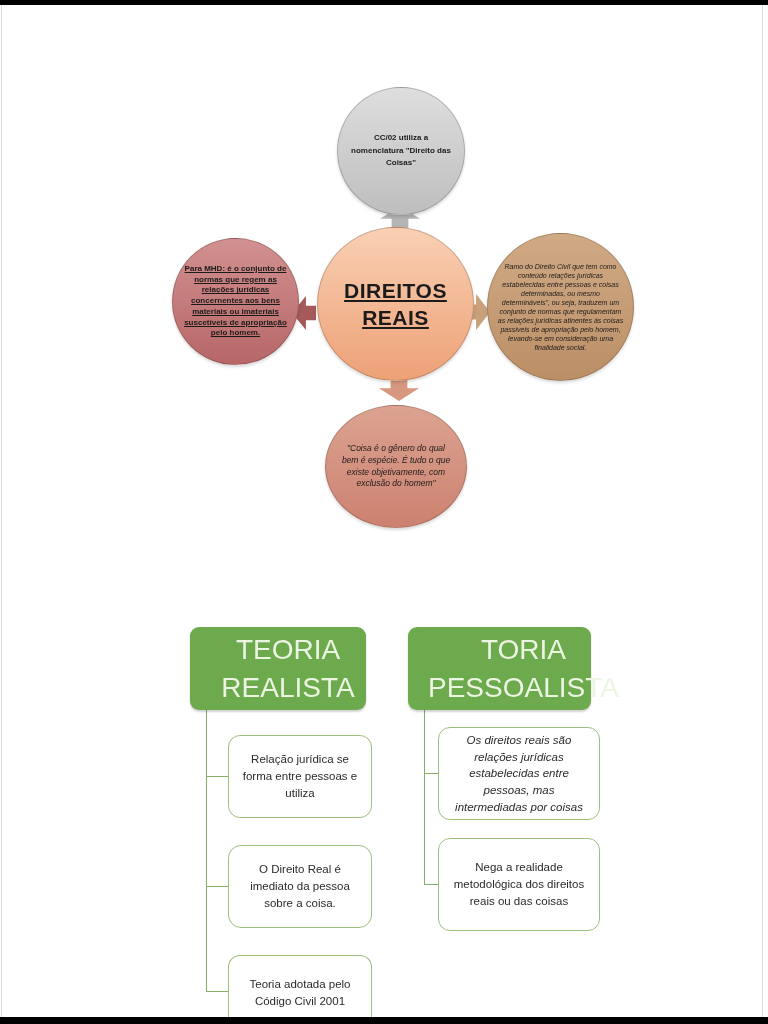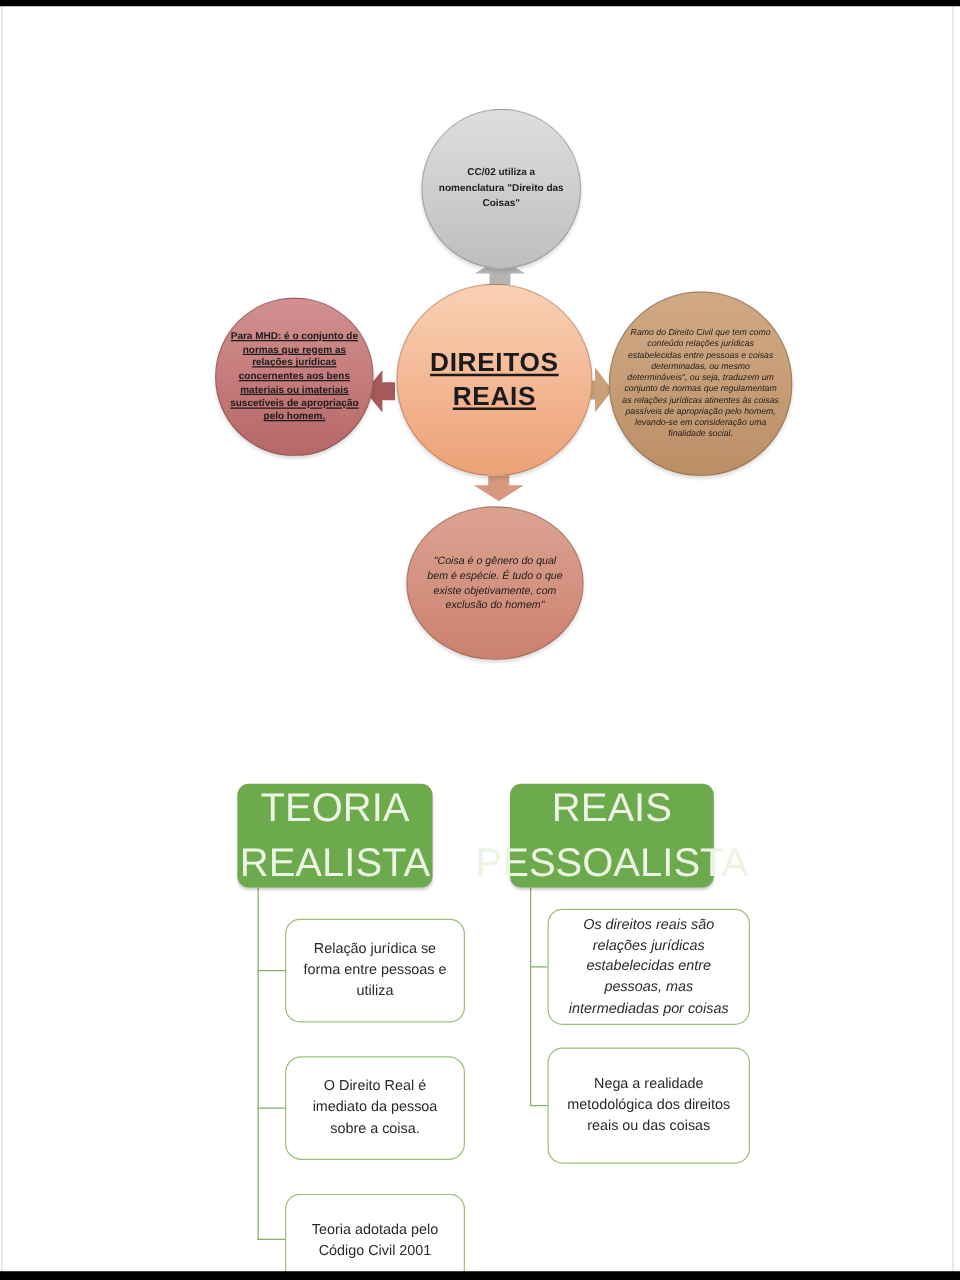--- a/index.html
+++ b/index.html
@@ -68,23 +68,24 @@
   .arrow.right{
     left:466px;top:294px;width:24px;height:36px;background:var(--arrow_right,#c8a17b);
     clip-path:polygon(100% 50%,42% 0%,42% 29%,0% 29%,0% 71%,42% 71%,42% 100%);
   }
 
   
   .h-header{
     position:absolute;border-radius:9px;
     background:var(--header_green,#6caa4d);
     color:var(--header_text,#ecf5e2);
-    display:flex;align-items:center;justify-content:center;text-align:center;
-    font-size:32px;line-height:1.35;z-index:5;
+    display:flex;align-items:center;text-align:center;
+    font-size:28px;line-height:1.35;z-index:5;
     box-shadow:0 2px 2px rgba(0,0,0,0.18);
+    padding-left:20px;
   }
   .h-header.left{left:190px;top:627px;width:156px;height:83px;}
   .h-header.right{left:408px;top:627px;width:163px;height:83px;}
 
   .h-item{
     position:absolute;background:#ffffff;
     border:1px solid var(--item_border,#9cbf7d);border-radius:12px;
     display:flex;align-items:center;justify-content:center;text-align:center;
     font-size:11.5px;line-height:1.45;color:#2a2a2a;
     padding:6px 8px;box-sizing:border-box;z-index:5;
@@ -151,21 +152,21 @@
     <div class="h-item col-l li-2">
       <span>O Direito Real é imediato da pessoa sobre a coisa.</span>
     </div>
     <div class="h-item col-l li-3">
       <span>Teoria adotada pelo Código Civil 2001</span>
     </div>
   </div>
 
   <div>
     <div class="h-header right">
-      <span>REAIS PESSOALISTA</span>
+      <span>TORIA PESSOALISTA</span>
     </div>
     <div class="conn v-r"></div>
     <div class="conn h-r1"></div>
     <div class="conn h-r2"></div>
     <div class="h-item col-r ri-1">
       <span>Os direitos reais são relações jurídicas estabelecidas entre pessoas, mas intermediadas por coisas</span>
     </div>
     <div class="h-item col-r ri-2">
       <span>Nega a realidade metodológica dos direitos reais ou das coisas</span>
     </div>

